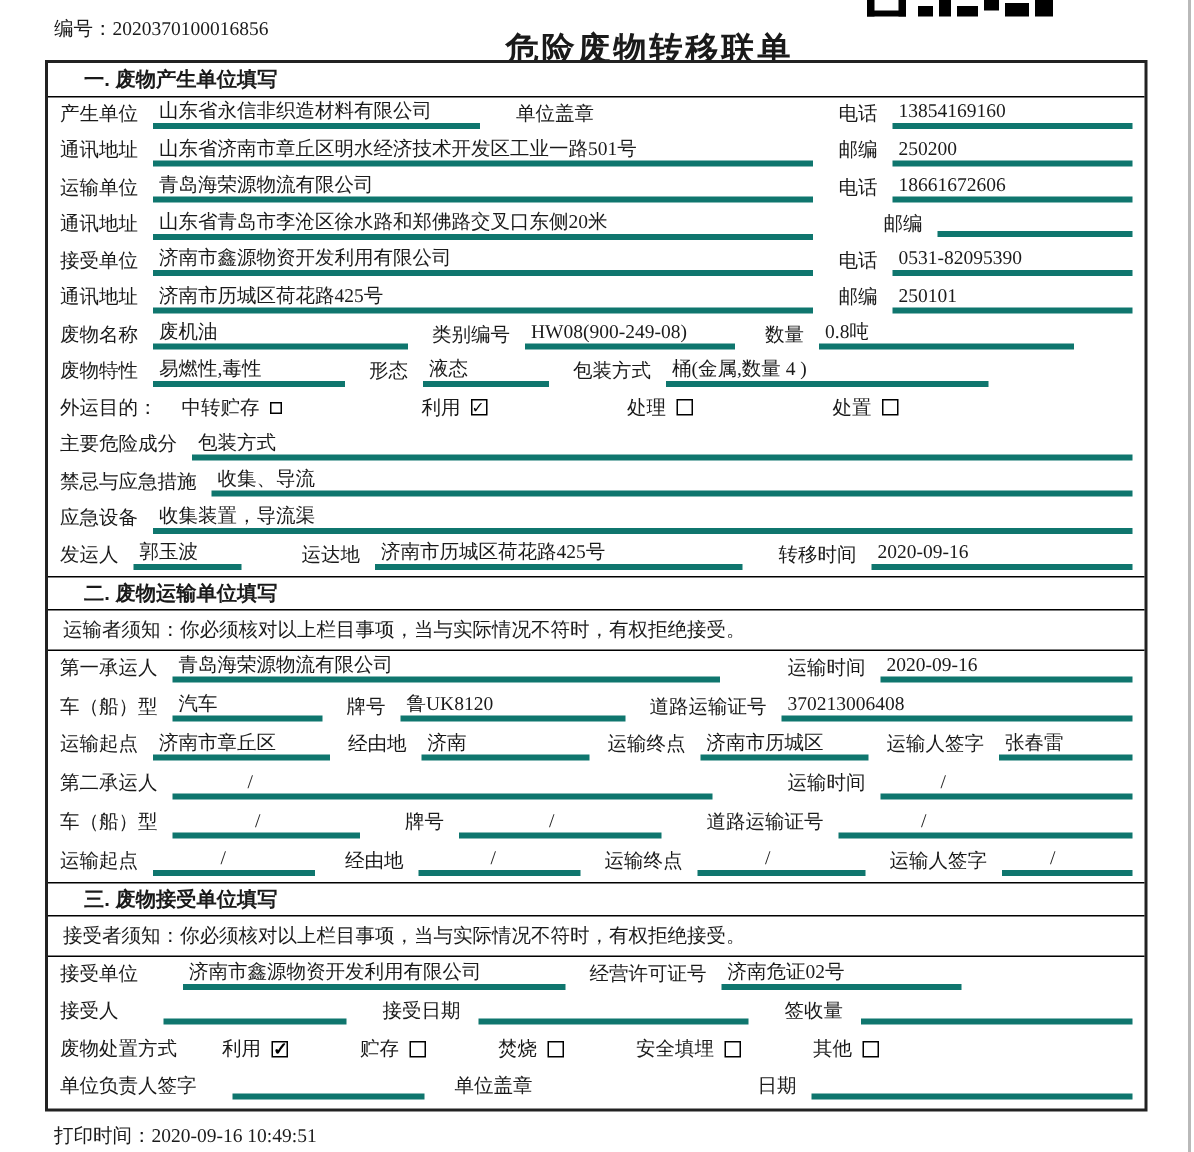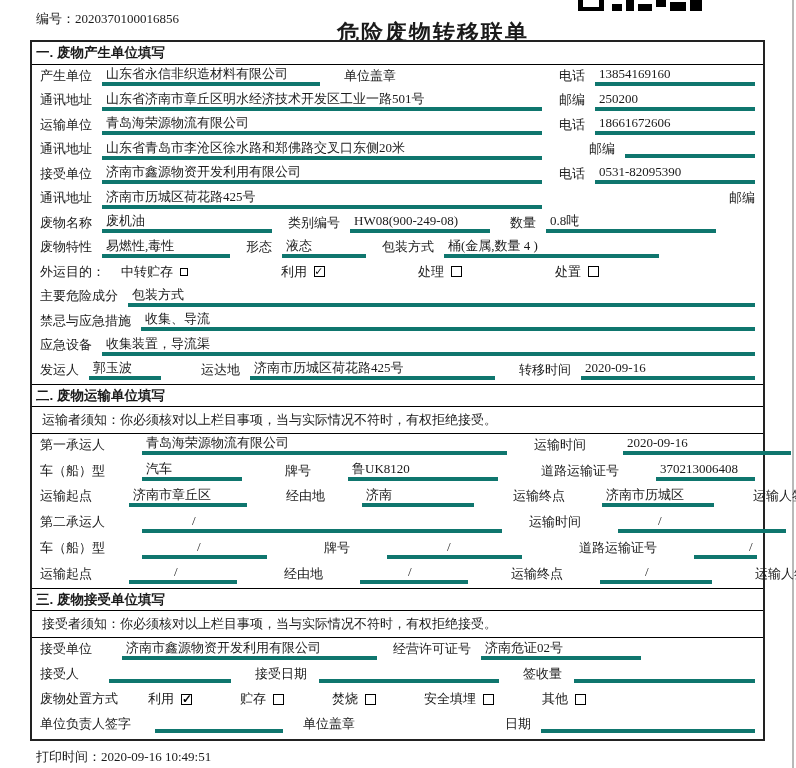--- a/index.html
+++ b/index.html
@@ -27,33 +27,33 @@
   .qr .q5{left:78px;top:0;width:10px;height:7px;}
   .qr .q6{left:92px;top:2px;width:16px;height:9px;}
   .qr .q7{left:112px;top:0;width:12px;height:11px;}
 
   
   .form-box{
     position:absolute;left:30px;top:40px;width:735px;height:701px;
     border:2px solid #222;background:#fff;
   }
   .sec-head{
-    height:23px;line-height:22px;padding:0 4px;font-weight:bold;font-size:13.5px;
+    height:23px;line-height:22px;padding:0 24px;font-weight:bold;font-size:13.5px;
     font-family:"Liberation Sans","DejaVu Sans",sans-serif;
     border-bottom:1px solid #000;white-space:nowrap;
   }
   .sec-head.mid{border-top:1px solid #000;}
   .notice{
     height:27px;line-height:26px;padding:0 10px;border-bottom:1px solid #000;white-space:nowrap;
   }
   .r{
     display:flex;align-items:center;padding:0 8px 3px 8px;white-space:nowrap;
   }
   .s1 .r{height:24.5px;}
-  .s2 .r{height:25.8px;gap:27px;}
+  .s2 .r{height:25.8px;}
   .s3 .r{height:25px;}
   .lbl{flex:0 0 auto;}
   .uv{
     flex:0 0 auto;border-bottom:4px solid #0f766e;min-height:17px;line-height:17px;
     padding:0 4px;margin-left:10px;
   }
   .uv.grow{flex:1 1 auto;}
   .ml-auto{margin-left:auto;}
   .gap12{margin-left:12px;} .gap16{margin-left:16px;font-family:Liberation Mono, monospace;} .gap20{margin-left:20px;}
   .gap24{margin-left:24px;} .gap30{margin-left:30px;} .gap40{margin-left:40px;}
@@ -131,20 +131,21 @@
       <span class="lbl">接受单位</span>
       <span class="uv" style="width:440px">济南市鑫源物资开发利用有限公司</span>
       <span class="lbl ml-auto">电话</span>
       <span class="uv" style="width:160px">0531-82095390</span>
     </div>
 
     <div class="r">
       <span class="lbl">通讯地址</span>
       <span class="uv" style="width:440px">济南市历城区荷花路425号</span>
       <span class="lbl ml-auto">邮编</span>
+      <span class="uv" style="width:160px">250101</span>
     </div>
 
     <div class="r">
       <span class="lbl">废物名称</span>
       <span class="uv" style="width:170px">废机油</span>
       <span class="lbl gap16">类别编号</span>
       <span class="uv" style="width:140px">HW08(900-249-08)</span>
       <span class="lbl gap20">数量</span>
       <span class="uv" style="width:170px">0.8吨</span>
     </div>

